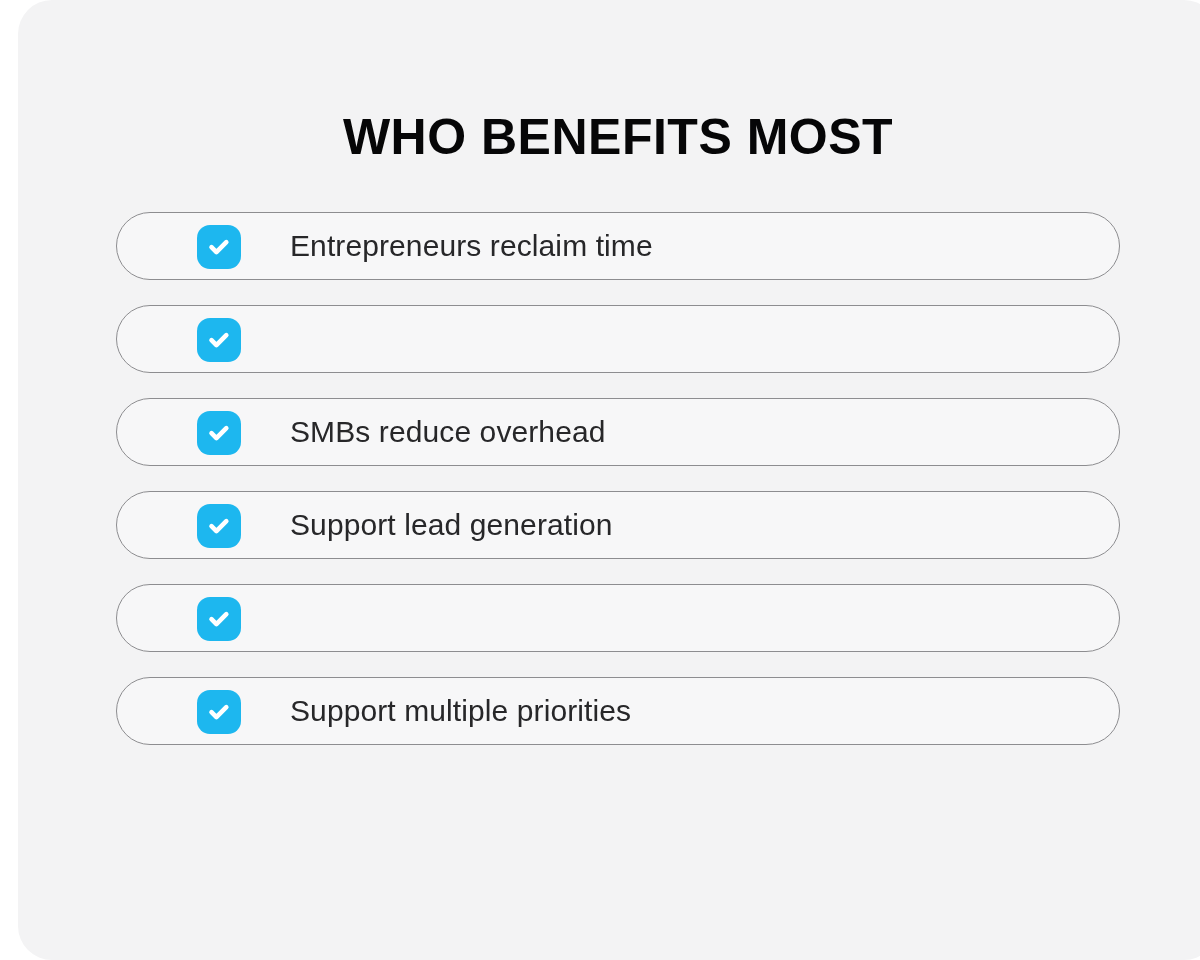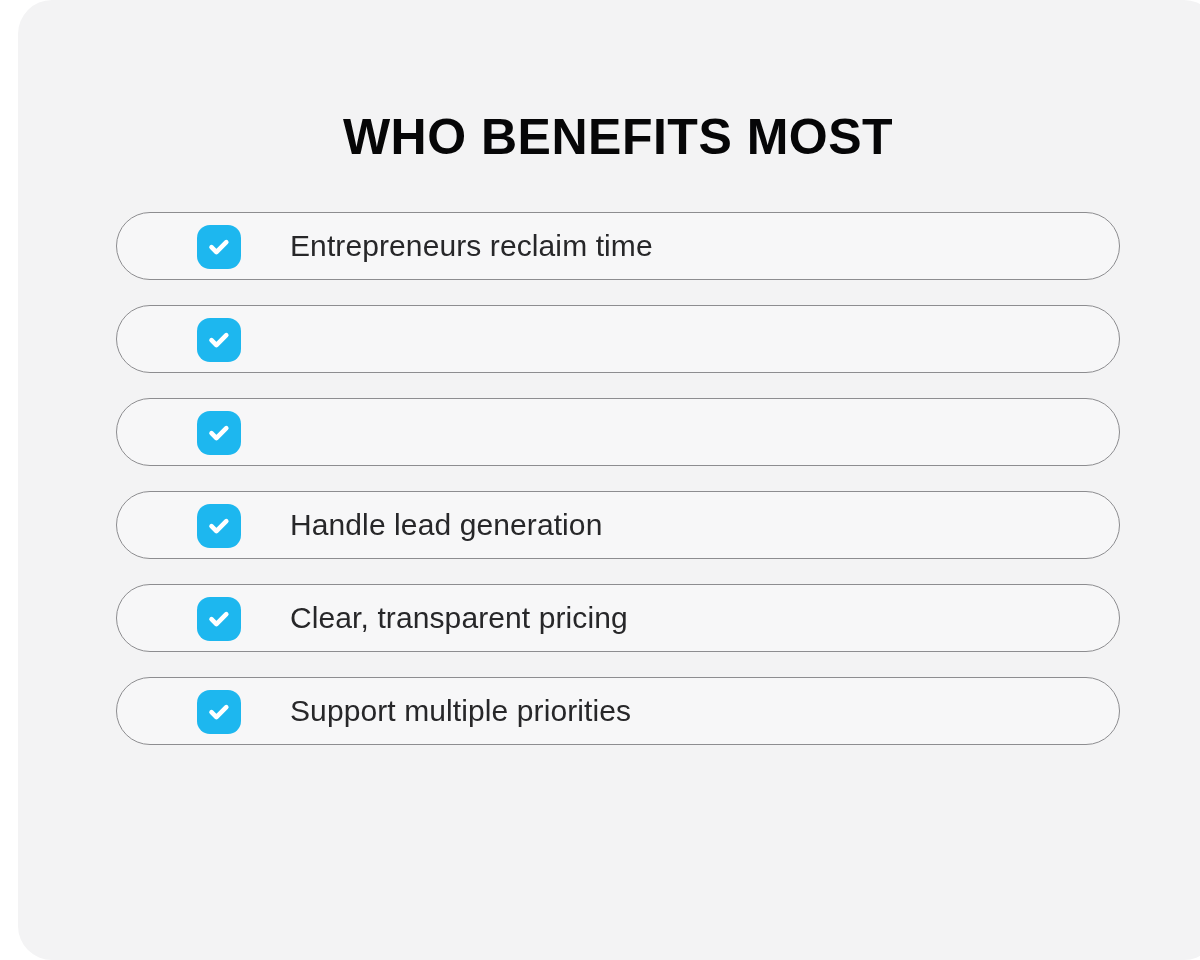--- a/index.html
+++ b/index.html
@@ -113,39 +113,39 @@
         </svg>
       </span>
     </div>
 
     <div class="row">
       <span class="check">
         <svg viewBox="0 0 30 30" aria-hidden="true">
           <path d="M7.5 15.2 L12.4 20.1 L22.3 10.2" fill="none" stroke="#ffffff" stroke-width="4.6" stroke-linecap="round" stroke-linejoin="round"></path>
         </svg>
       </span>
+      <span class="label">SMBs reduce overhead</span>
     </div>
 
     <div class="row">
       <span class="check">
         <svg viewBox="0 0 30 30" aria-hidden="true">
           <path d="M7.5 15.2 L12.4 20.1 L22.3 10.2" fill="none" stroke="#ffffff" stroke-width="4.6" stroke-linecap="round" stroke-linejoin="round"></path>
         </svg>
       </span>
-      <span class="label">Handle lead generation</span>
+      <span class="label">Support lead generation</span>
     </div>
 
 
     <div class="row">
       <span class="check">
         <svg viewBox="0 0 30 30" aria-hidden="true">
           <path d="M7.5 15.2 L12.4 20.1 L22.3 10.2" fill="none" stroke="#ffffff" stroke-width="4.6" stroke-linecap="round" stroke-linejoin="round"></path>
         </svg>
       </span>
-      <span class="label">Clear, transparent pricing</span>
     </div>
 
     <div class="row">
       <span class="check">
         <svg viewBox="0 0 30 30" aria-hidden="true">
           <path d="M7.5 15.2 L12.4 20.1 L22.3 10.2" fill="none" stroke="#ffffff" stroke-width="4.6" stroke-linecap="round" stroke-linejoin="round"></path>
         </svg>
       </span>
       <span class="label">Support multiple priorities</span>
     </div>

